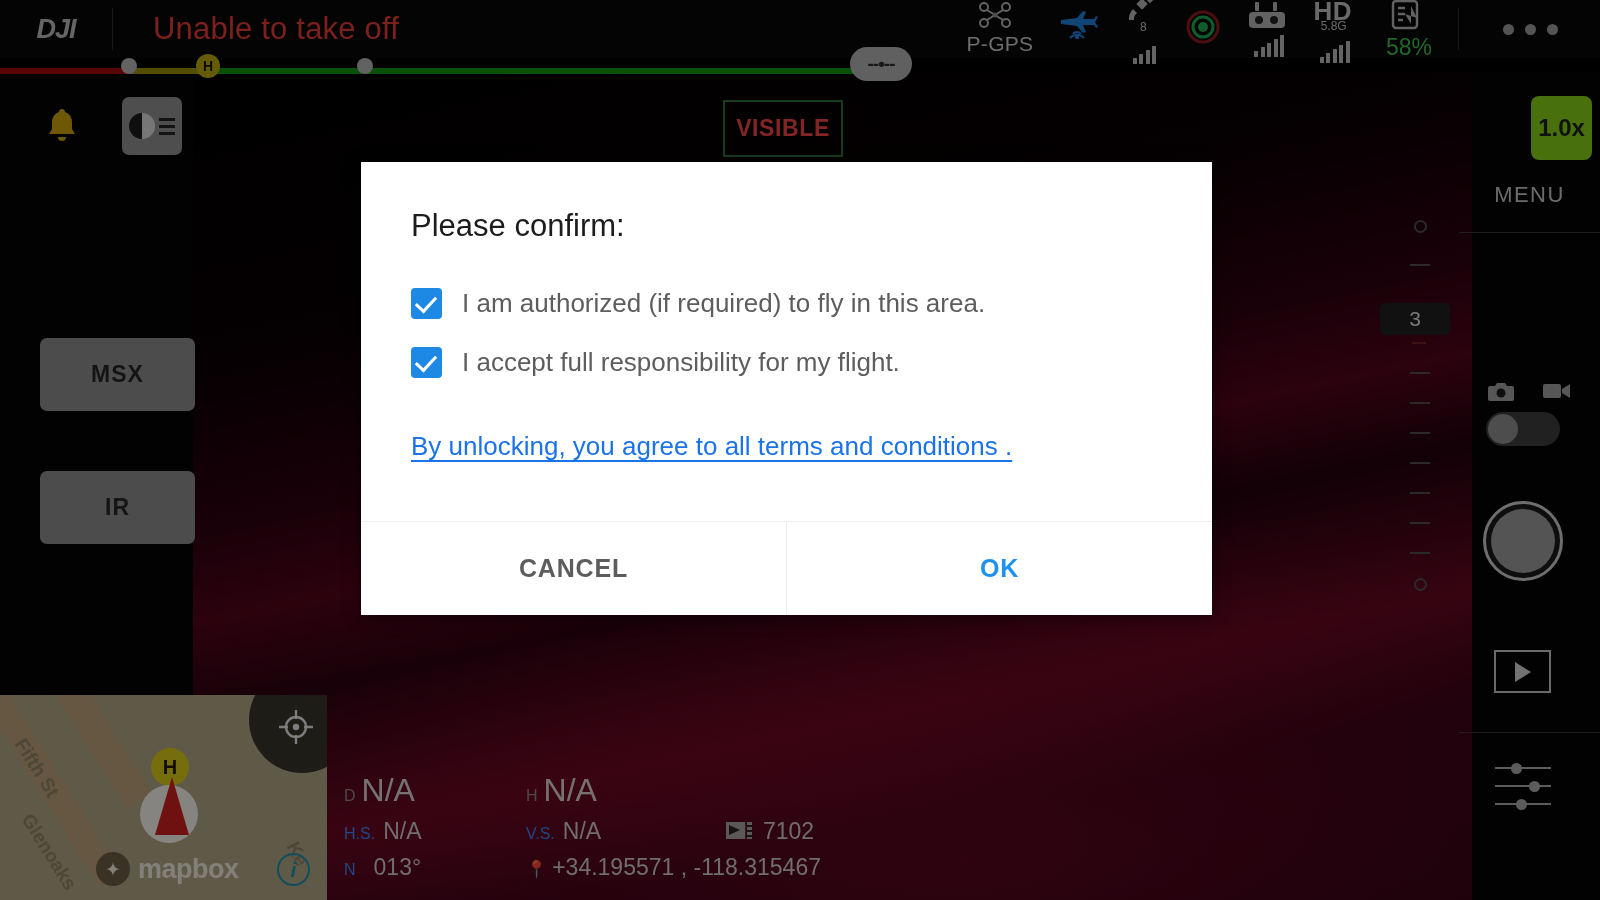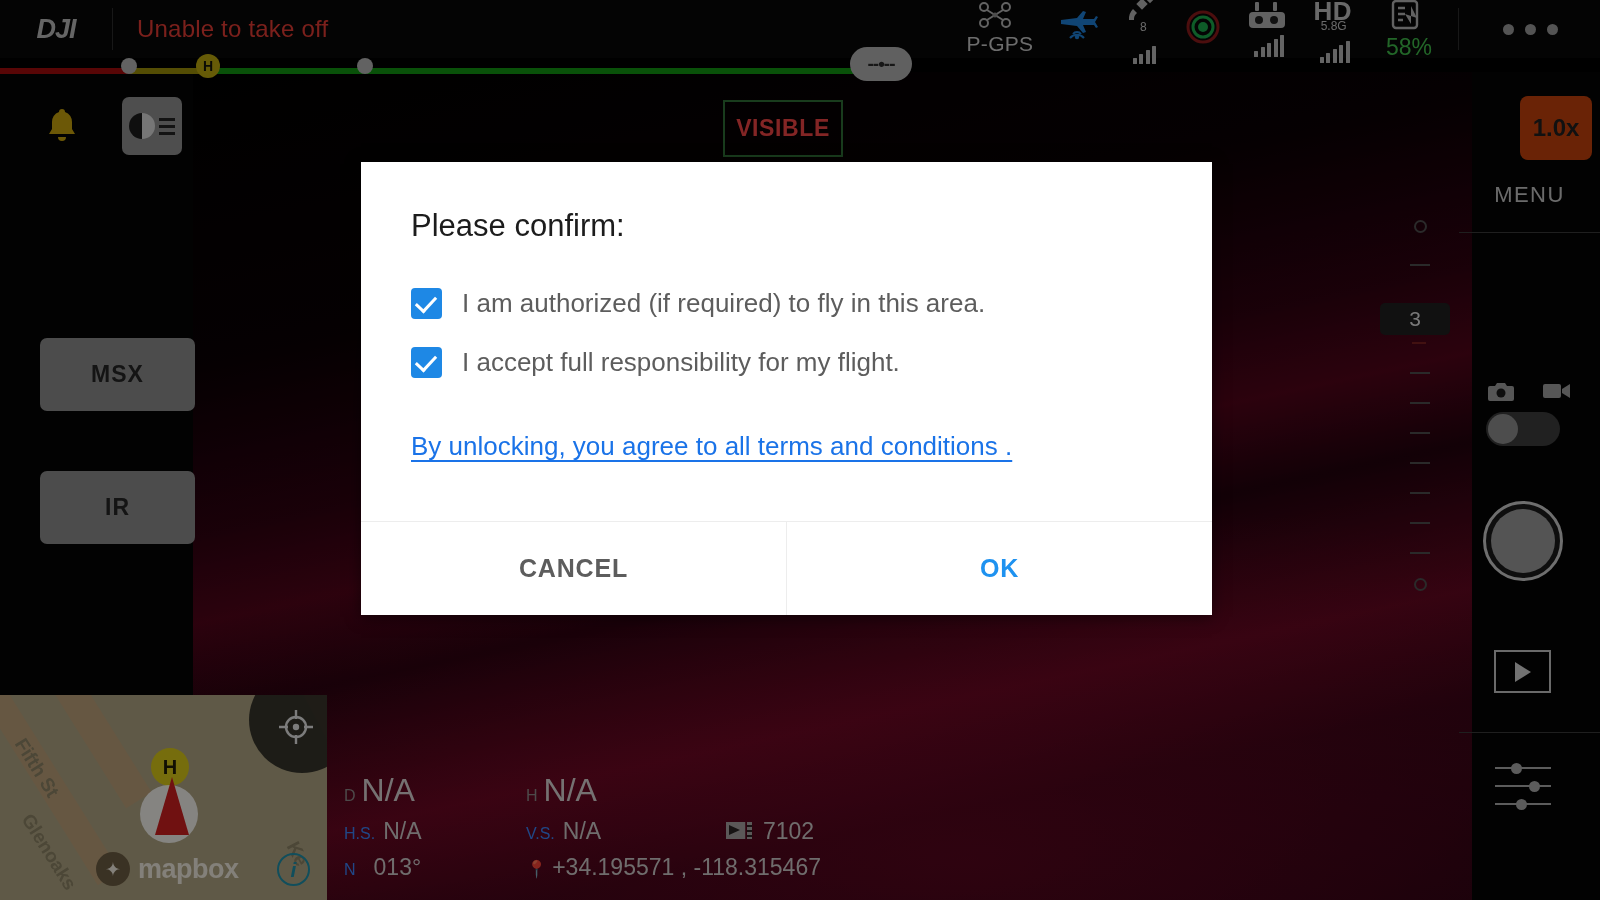--- a/index.html
+++ b/index.html
@@ -42,21 +42,21 @@
     position:absolute; left:0; top:0; width:1600px; height:58px;
     background:#080808; display:flex; align-items:center; z-index:40;
   }
   .dji-logo{
     width:112px; display:flex; justify-content:center; align-items:center;
     color:#b9b9b9; font-size:27px; font-weight:700; font-style:italic;
     letter-spacing:-1px; font-family:"Liberation Sans", sans-serif;
   }
   .topdiv{ width:1px; height:42px; background:#2c2c2c; }
   .warn-msg{
-    margin-left:24px; color:#e03b33; font-size:24px; letter-spacing:.2px;
+    margin-left:40px; color:#e03b33; font-size:31px; letter-spacing:.2px;
   }
   .top-right{
     margin-left:auto; display:flex; align-items:center; height:58px;
   }
   .stat{ display:flex; align-items:center; margin-right:26px;flex-direction:column; }
   .stat-label{ color:#c6c6c6; font-size:21px; margin-left:9px; letter-spacing:.3px; }
   .bars{ display:flex; align-items:flex-end; height:22px; margin-left:4px; gap:2.5px; }
   .bars i{ display:block; width:4px; background:#b6b6b6; border-radius:.5px; }
   .bars i:nth-child(1){height:6px}
   .bars i:nth-child(2){height:10px}
@@ -116,22 +116,22 @@
     position:absolute; right:126px; top:92px; height:72px; display:flex; align-items:stretch; z-index:35;
   }
   .cp{
     padding:0 20px; display:flex; flex-direction:column; justify-content:center; align-items:flex-start;
     border-right:1px solid #3a3a3a;
   }
   .cp:last-of-type{ border-right:none; }
   .cp-label{ color:#a9a9a9; font-size:19px; line-height:26px; }
   .cp-value{ color:#e2e2e2; font-size:24px; font-weight:700; line-height:30px; }
   .zoom-btn{
-    position:absolute; right:8px; top:96px; width:72px; height:64px; border-radius:8px;
-    background:#c2410c; color:#1f1f1f; font-size:24px; font-weight:700;
+    position:absolute; right:8px; top:96px; width:61px; height:64px; border-radius:8px;
+    background:#84cc16; color:#1f1f1f; font-size:24px; font-weight:700;
     display:flex; align-items:center; justify-content:center; z-index:36;
   }
 
   
   .visible-badge{
     position:absolute; left:723px; top:100px; width:120px; height:57px;
     border:2px solid #2e6e36; color:#ef4444; font-size:23px; font-weight:700;
     display:flex; align-items:center; justify-content:center; letter-spacing:.6px; z-index:35;
   }
 

